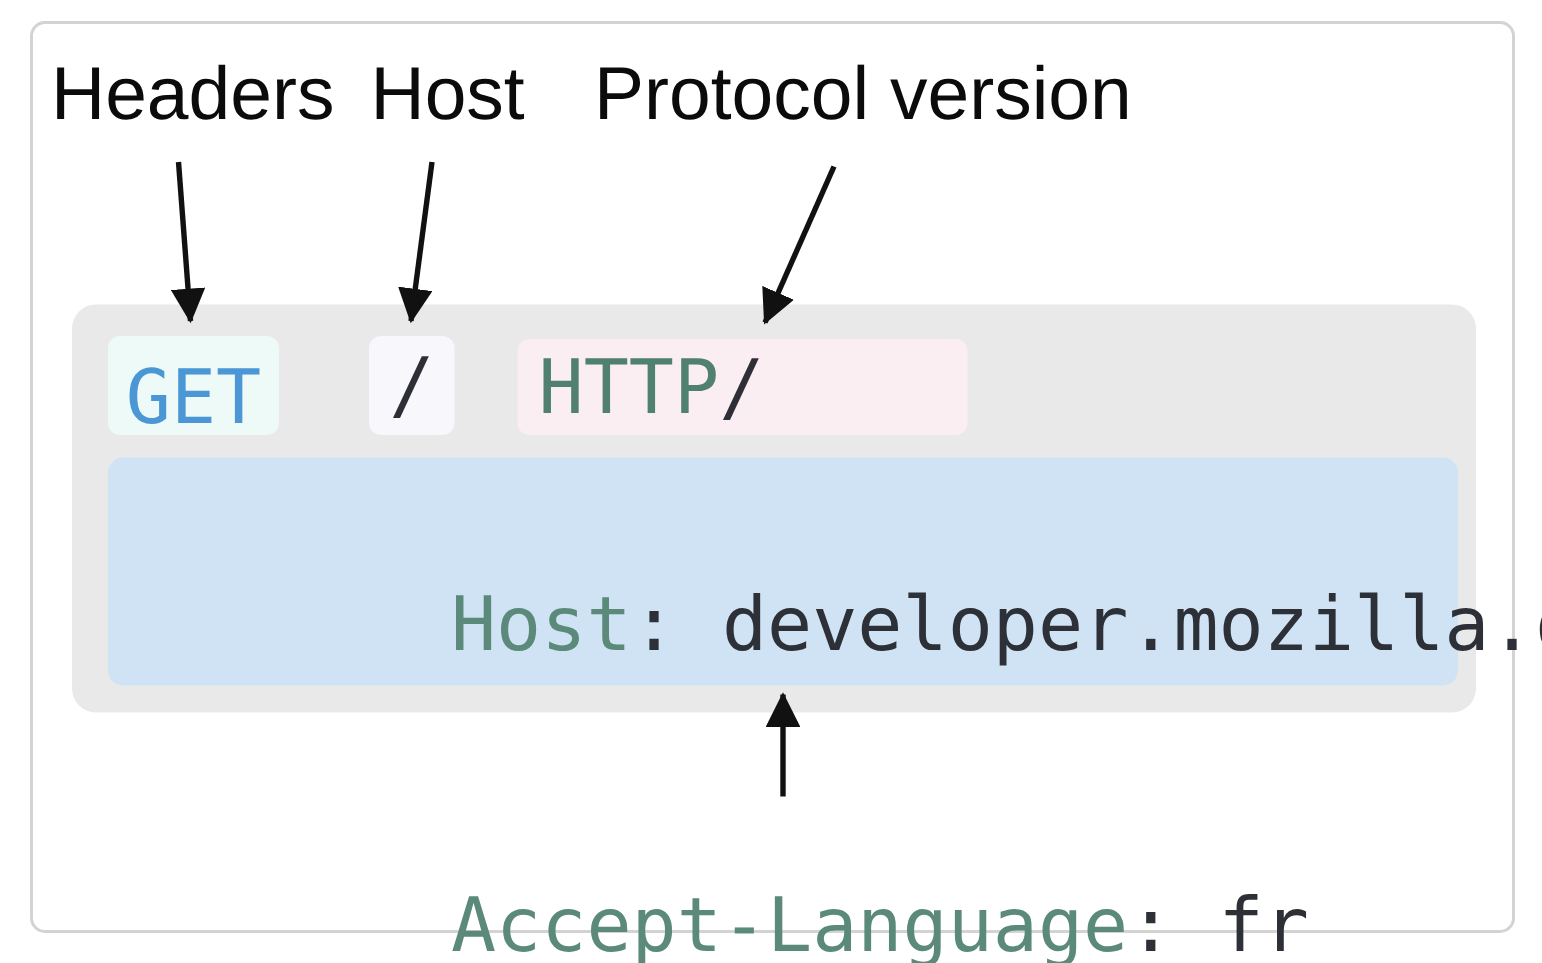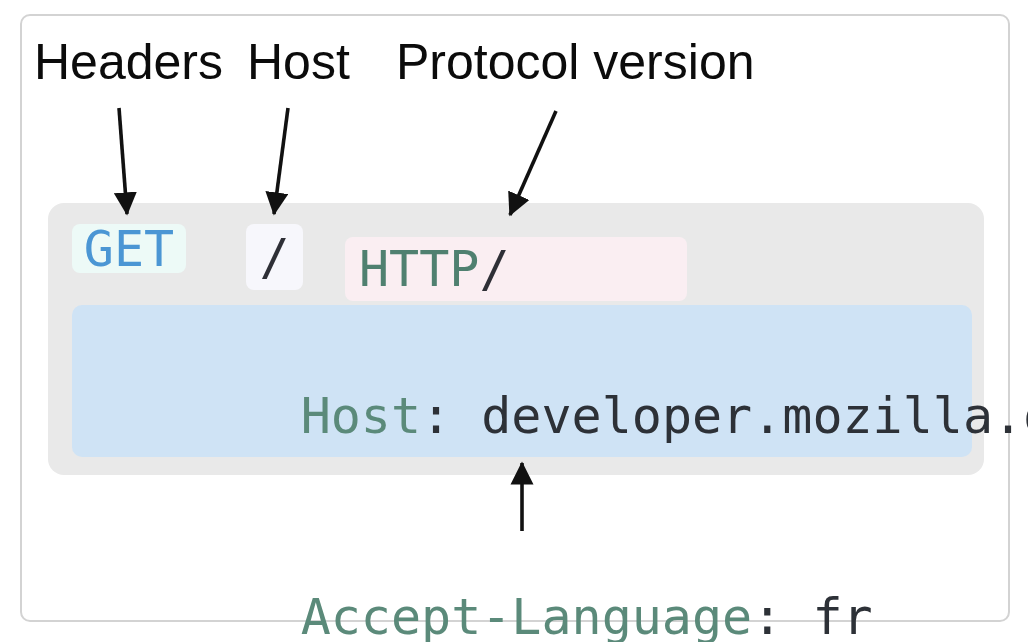--- a/index.html
+++ b/index.html
@@ -38,34 +38,35 @@
     font-family:"DejaVu Sans Mono", monospace;
     font-size:50px;
     line-height:1;
   }
   .token-box{
     position:absolute;
     display:flex;align-items:center;justify-content:center;
     border-radius:8px;
   }
   .method-box{
-    left:72px;top:224px;width:114px;height:49px;
+    left:72px;top:224px;width:114px;height:66px;
     background:var(--method-bg,#edfaf7);
+    align-items:flex-end;
   }
   .method-box .tok{color:var(--method-text,#4b96d4);}
   .path-box{
     left:246px;top:224px;width:57px;height:66px;
     background:var(--path-bg,#f7f7fc);
   }
   .path-box .tok{color:var(--path-text,#2e2f36);}
   .protocol-box{
-    left:345px;top:226px;width:342px;height:64px;
+    left:345px;top:226px;width:300px;height:64px;
     background:var(--protocol-bg,#faeef2);
     justify-content:flex-start;
-    padding-left:14px;box-sizing:border-box;margin-top:11px;
+    padding-left:14px;box-sizing:border-box;
   }
   .proto-name{color:var(--protocol-name-text,#4f8070);}
   .proto-sep{color:var(--path-text,#35312f);}
   .proto-version{color:var(--protocol-version-text,#ca5c87);}
 
   .headers-box{
     position:absolute;
     left:72px;top:305px;width:900px;height:152px;
     background:var(--headers-bg,#cfe3f5);
     border-radius:10px;

